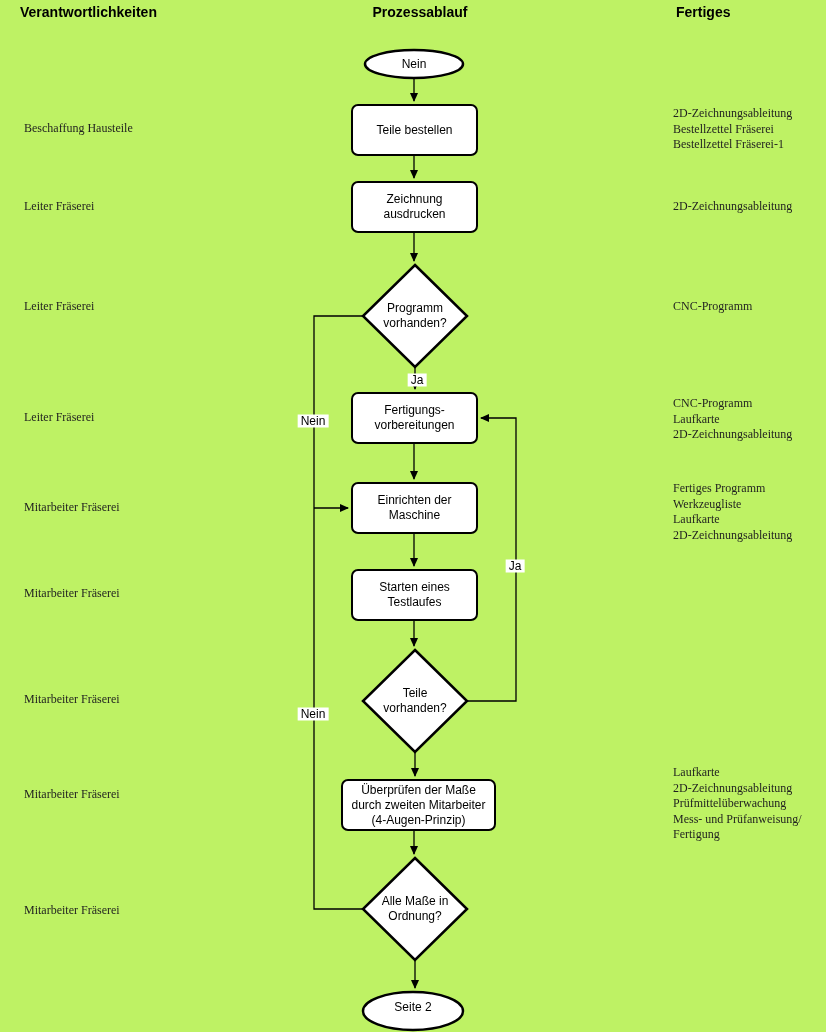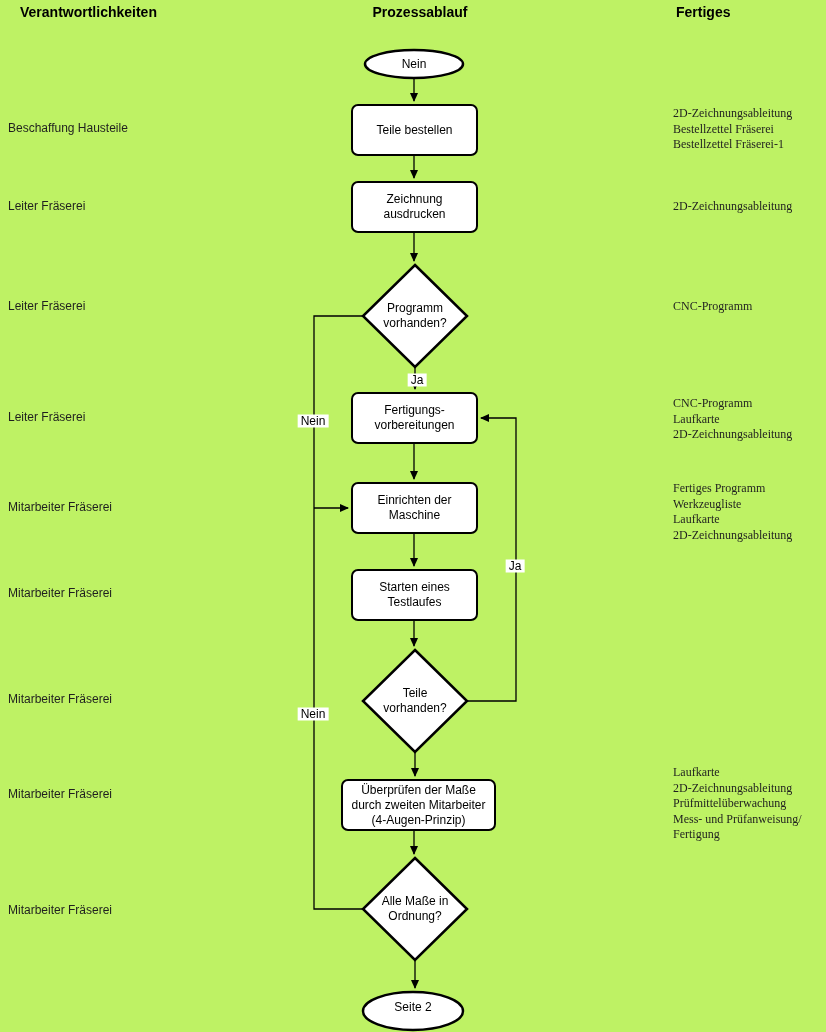--- a/index.html
+++ b/index.html
@@ -10,21 +10,21 @@
   .flow-svg{position:absolute;left:0;top:0;width:826px;height:1032px;}
   .hdr{
     position:absolute;top:4px;font-size:14px;font-weight:bold;color:#000;
     white-space:nowrap;
   }
   .hdr-center{transform:translateX(-50%);}
   .side{
     position:absolute;font-size:12px;line-height:15.5px;color:#1f1f1f;
     white-space:pre-line;transform:translateY(-50%);
   }
-  .resp{left:8px;}
+  .resp{left:24px;font-family:Liberation Serif, serif;}
   .docs{left:673px;font-family:Liberation Serif, serif;}
   .node-label{
     position:absolute;display:flex;align-items:center;justify-content:center;
     text-align:center;font-size:12px;line-height:15px;color:#000;
     white-space:pre-line;pointer-events:none;
   }
   .edge-label{
     position:absolute;transform:translate(-50%,-50%);font-size:12px;
     line-height:13px;color:#000;background:#fff;padding:0 3px;white-space:nowrap;
   }

